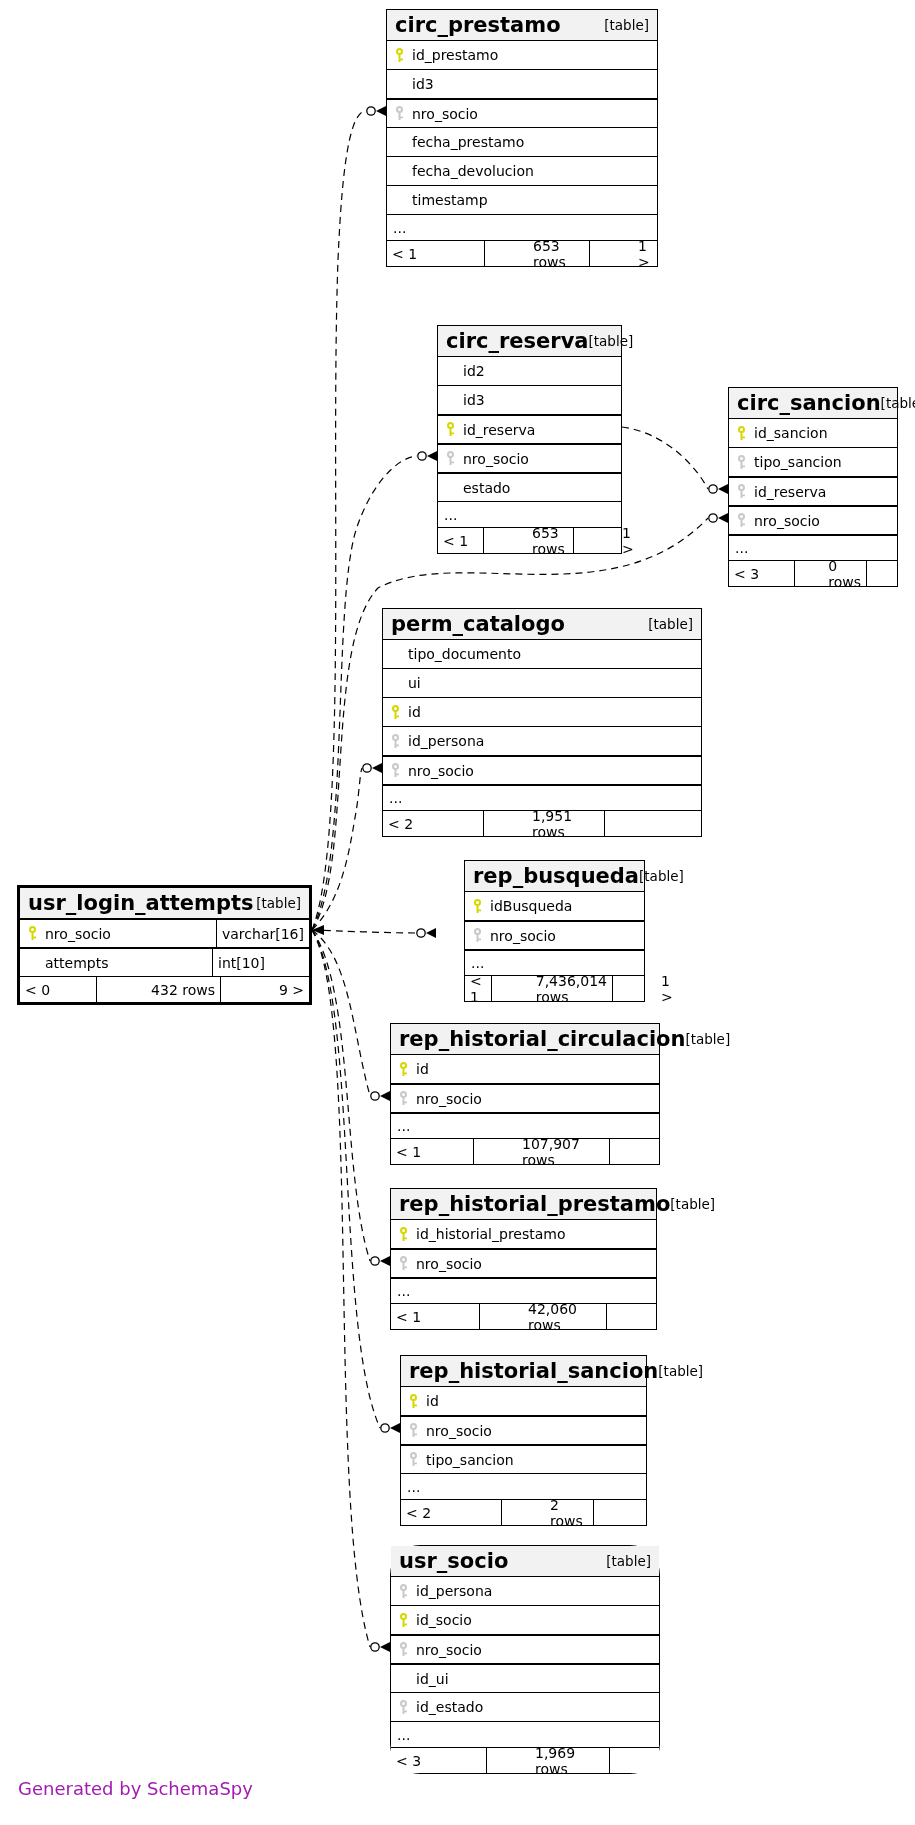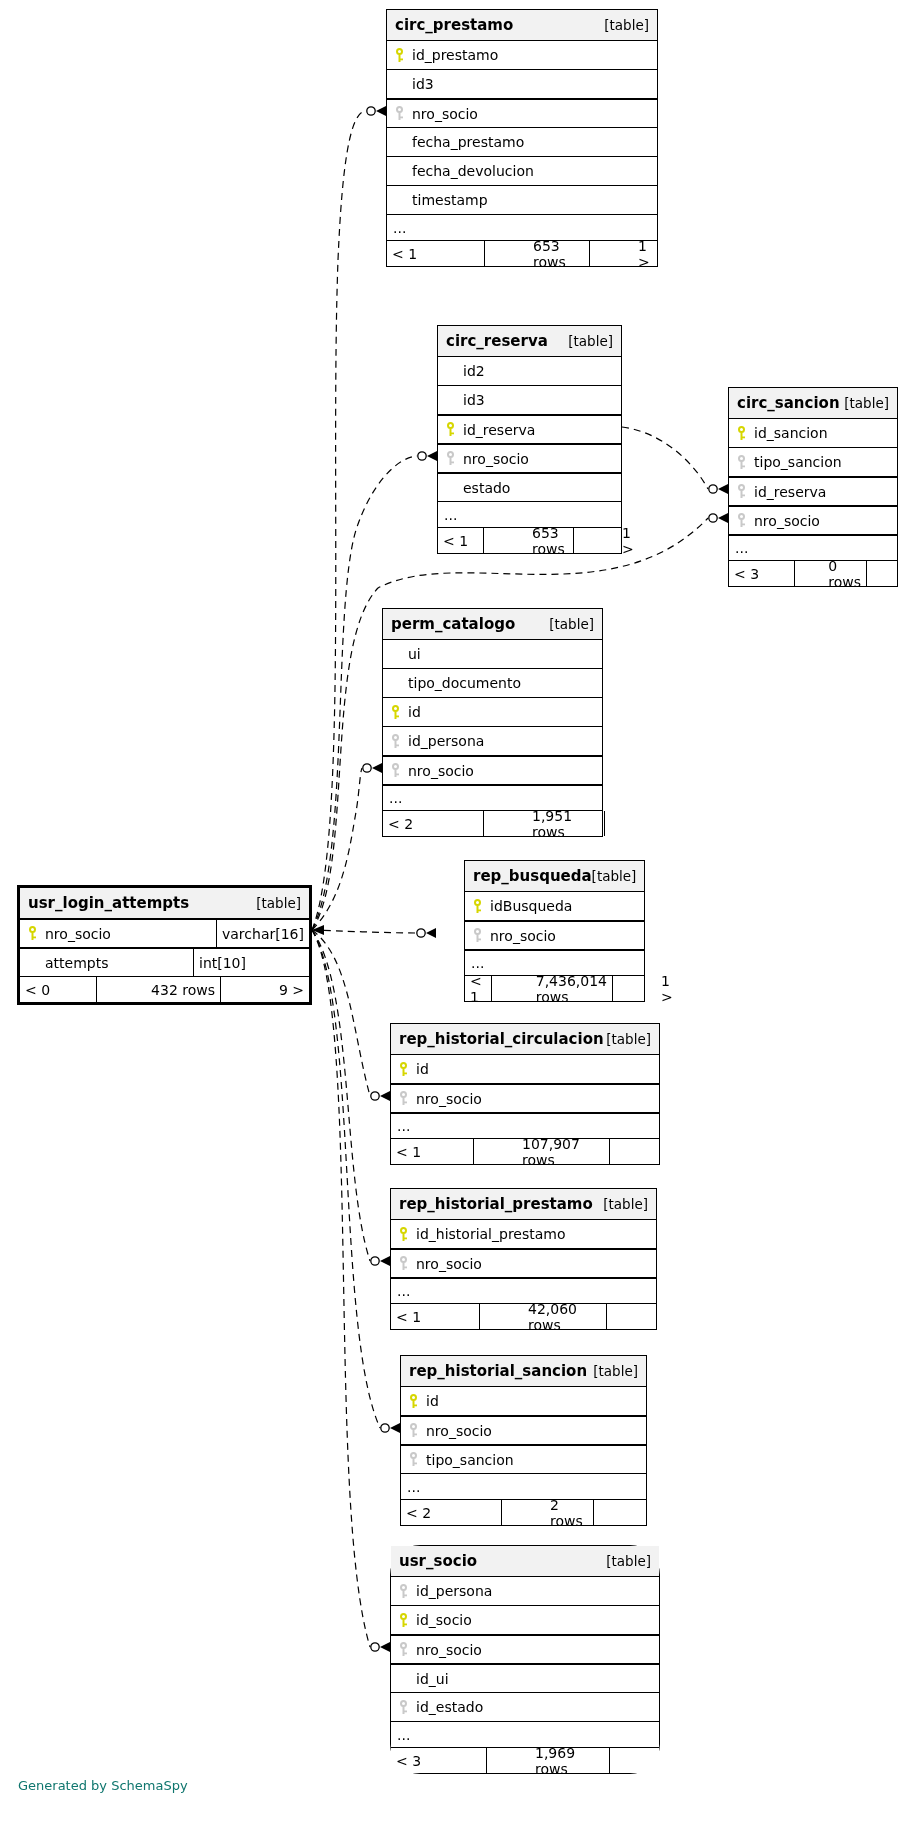--- a/index.html
+++ b/index.html
@@ -18,21 +18,21 @@
     background:#fff;
   }
   .tbl.focus{border-width:3px;}
   .hdr{
     box-sizing:border-box;
     height:30px;
     background:#f2f2f2;
     display:flex;align-items:center;justify-content:space-between;
     padding:0 8px;
   }
-  .hdr .ttl{font-weight:bold;font-size:15px;letter-spacing:0;}
+  .hdr .ttl{font-weight:bold;font-size:21px;letter-spacing:0;}
   .hdr .tag{font-size:13.5px;}
   .row,.ell,.ftr{
     box-sizing:border-box;
     border-top:1px solid #000;
     display:flex;align-items:center;
     font-size:14px;
     background:#fff;
   }
   .row{height:29px;}
   .ell{height:26px;padding-left:6px;}
@@ -52,21 +52,21 @@
     padding:0 5px;font-size:14px;flex:none;
   }
   .fcell + .fcell{border-left:1px solid #000;}
   .fcell.c,.fcell.r{justify-content:flex-end;padding-left:48px;}
   #edges-svg{position:absolute;left:0;top:0;pointer-events:none;}
   .edge{fill:none;stroke:#000;stroke-width:1.2;stroke-dasharray:7 5;}
   .edge-dot{fill:#fff;stroke:#000;stroke-width:1.3;}
   .edge-crow,.edge-parent-arrow{fill:#000;stroke:none;}
   #credit{
     position:absolute;left:18px;top:1778px;
-    font-size:13px;color:#0f766e;
+    font-size:18px;color:#a21caf;
   }
 </style>
 </head>
 <body>
 
 <div id="canvas">
   <svg id="edges-svg" width="915" height="1825">
       <path d="M312,930 C348,840 330,480 338,260 C342,165 350,111 366,111" class="edge"></path>
       <circle cx="371" cy="111" r="4.2" class="edge-dot"></circle>
       <polygon points="386,106 386,116 376,111" class="edge-crow"></polygon>
@@ -267,35 +267,35 @@
           <span>nro_socio</span>
         </div>
       </div>
       <div class="ell emph-t">...</div>
       <div class="ftr">
         <div class="fcell l" style="width: 65px;">&lt; 3</div>
         <div class="fcell c" style="width: 72px;">0 rows</div>
         <div class="fcell r" style="flex: 1 1 0%;"></div>
       </div>
     </div>
-    <div class="tbl" style="left: 382px; top: 608px; width: 221px;">
+    <div class="tbl" style="left: 382px; top: 608px; width: 320px;">
       <div class="hdr">
         <span class="ttl">perm_catalogo</span>
         <span class="tag">[table]</span>
       </div>
       <div class="row">
         <div class="namecell">
           <span class="keywrap"></span>
+          <span>tipo_documento</span>
+        </div>
+      </div>
+      <div class="row">
+        <div class="namecell">
+          <span class="keywrap"></span>
           <span>ui</span>
-        </div>
-      </div>
-      <div class="row">
-        <div class="namecell">
-          <span class="keywrap"></span>
-          <span>tipo_documento</span>
         </div>
       </div>
       <div class="row">
         <div class="namecell">
           <span class="keywrap">
             <svg width="9" height="15" viewBox="0 0 9 15">
               <circle cx="4.5" cy="3.6" r="2.5" fill="none" stroke="#d6d600" stroke-width="2"></circle>
               <line x1="4.5" y1="6.2" x2="4.5" y2="14" stroke="#d6d600" stroke-width="2"></line>
               <line x1="4.5" y1="11.4" x2="8" y2="11.4" stroke="#d6d600" stroke-width="1.8"></line>
             </svg>
@@ -386,21 +386,21 @@
           </span>
           <span>nro_socio</span>
         </div>
         <div class="typecell" style="width: 93px;">varchar[16]</div>
       </div>
       <div class="row emph-t">
         <div class="namecell">
           <span class="keywrap"></span>
           <span>attempts</span>
         </div>
-        <div class="typecell" style="width: 116px;">int[10]</div>
+        <div class="typecell" style="width: 97px;">int[10]</div>
       </div>
       <div class="ftr">
         <div class="fcell l" style="width: 76px;">&lt; 0</div>
         <div class="fcell c" style="width: 124px;">432 rows</div>
         <div class="fcell r" style="flex: 1 1 0%;">9 &gt;</div>
       </div>
     </div>
     <div class="tbl" style="left: 390px; top: 1023px; width: 270px;">
       <div class="hdr">
         <span class="ttl">rep_historial_circulacion</span>

